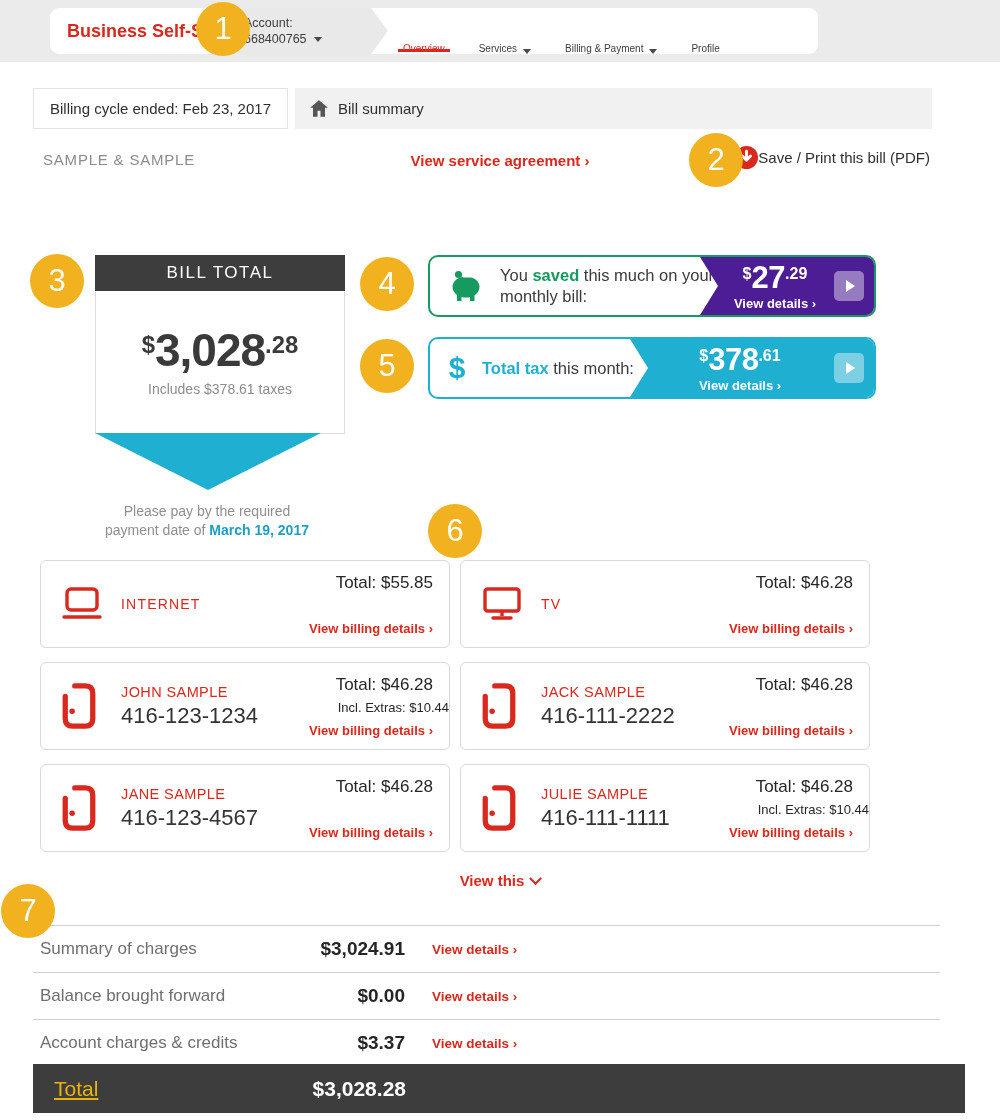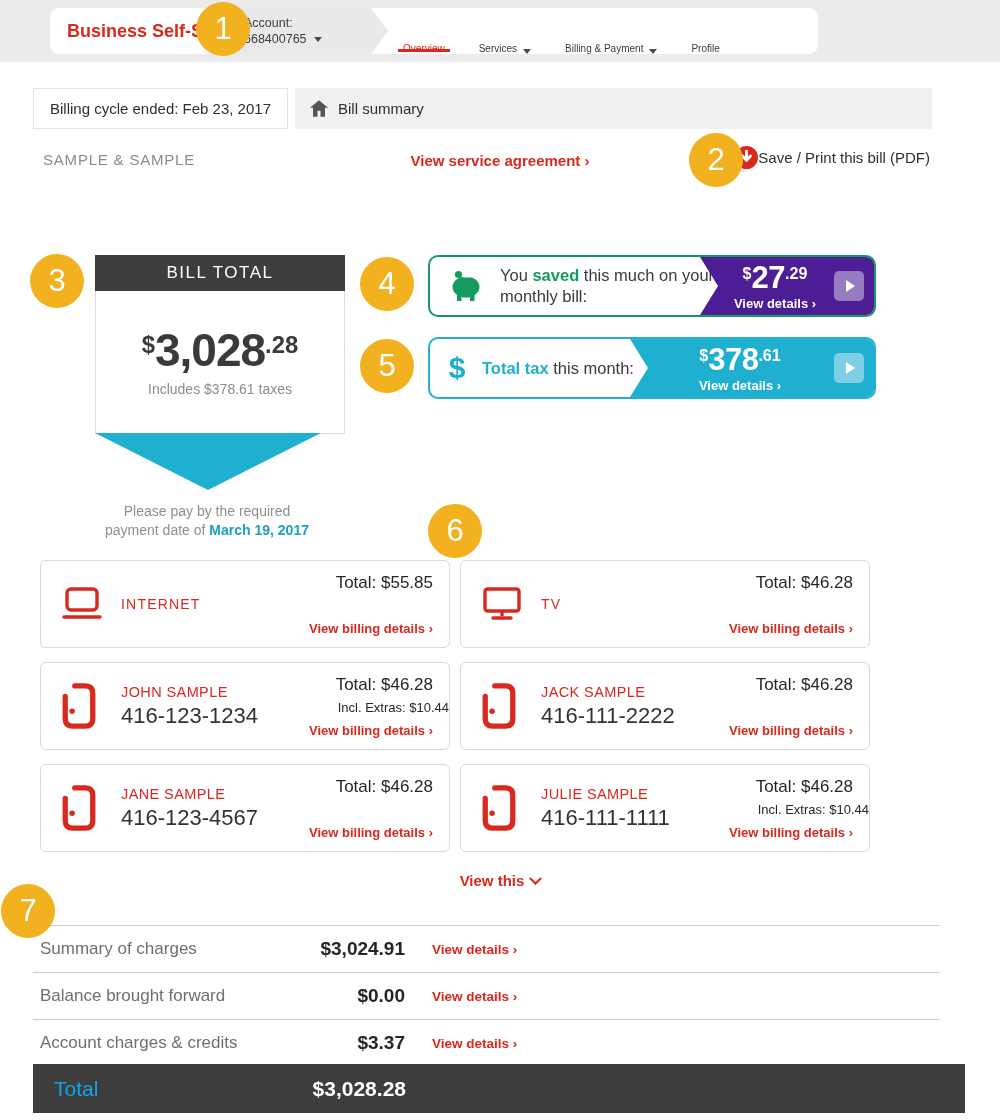--- a/index.html
+++ b/index.html
@@ -96,21 +96,21 @@
              border-bottom:2px solid #d9281e;transform:rotate(45deg) translate(-2px,-2px);margin-left:7px;}
 
   
   .summary{position:absolute;left:33px;top:925px;width:907px;}
   .srow{display:flex;align-items:center;height:46px;border-top:1px solid #cfcfcf;}
   .srow .lbl{width:265px;padding-left:7px;font-size:17px;color:#706f6d;box-sizing:border-box;}
   .srow .amt{width:107px;text-align:right;font-size:19px;font-weight:bold;color:#252525;}
   .srow .lnk{margin-left:27px;font-size:13.5px;font-weight:bold;color:#d9281e;cursor:pointer;}
   .total-bar{position:absolute;left:33px;top:1064px;width:932px;height:49px;background:#3d3d3d;
              display:flex;align-items:center;}
-  .total-bar .lbl{width:232px;padding-left:21px;font-size:21px;color:#0ea5e9;font-weight:300;}
+  .total-bar .lbl{width:232px;padding-left:21px;font-size:21px;color:#eab308;font-weight:300;text-decoration:underline;}
   .total-bar .amt{width:120px;text-align:right;font-size:21px;font-weight:bold;color:#fff;}
 
   
   .callout{position:absolute;width:54px;height:54px;border-radius:50%;background:#f2b11e;color:#fff;
            font-size:31px;display:flex;align-items:center;justify-content:center;z-index:60;}
   .c1{left:196px;top:2px;}  .c2{left:689px;top:133px;} .c3{left:30px;top:254px;}
   .c4{left:360px;top:257px;} .c5{left:360px;top:339px;} .c6{left:428px;top:504px;}
   .c7{left:1px;top:884px;}
 
   svg{display:block;}

